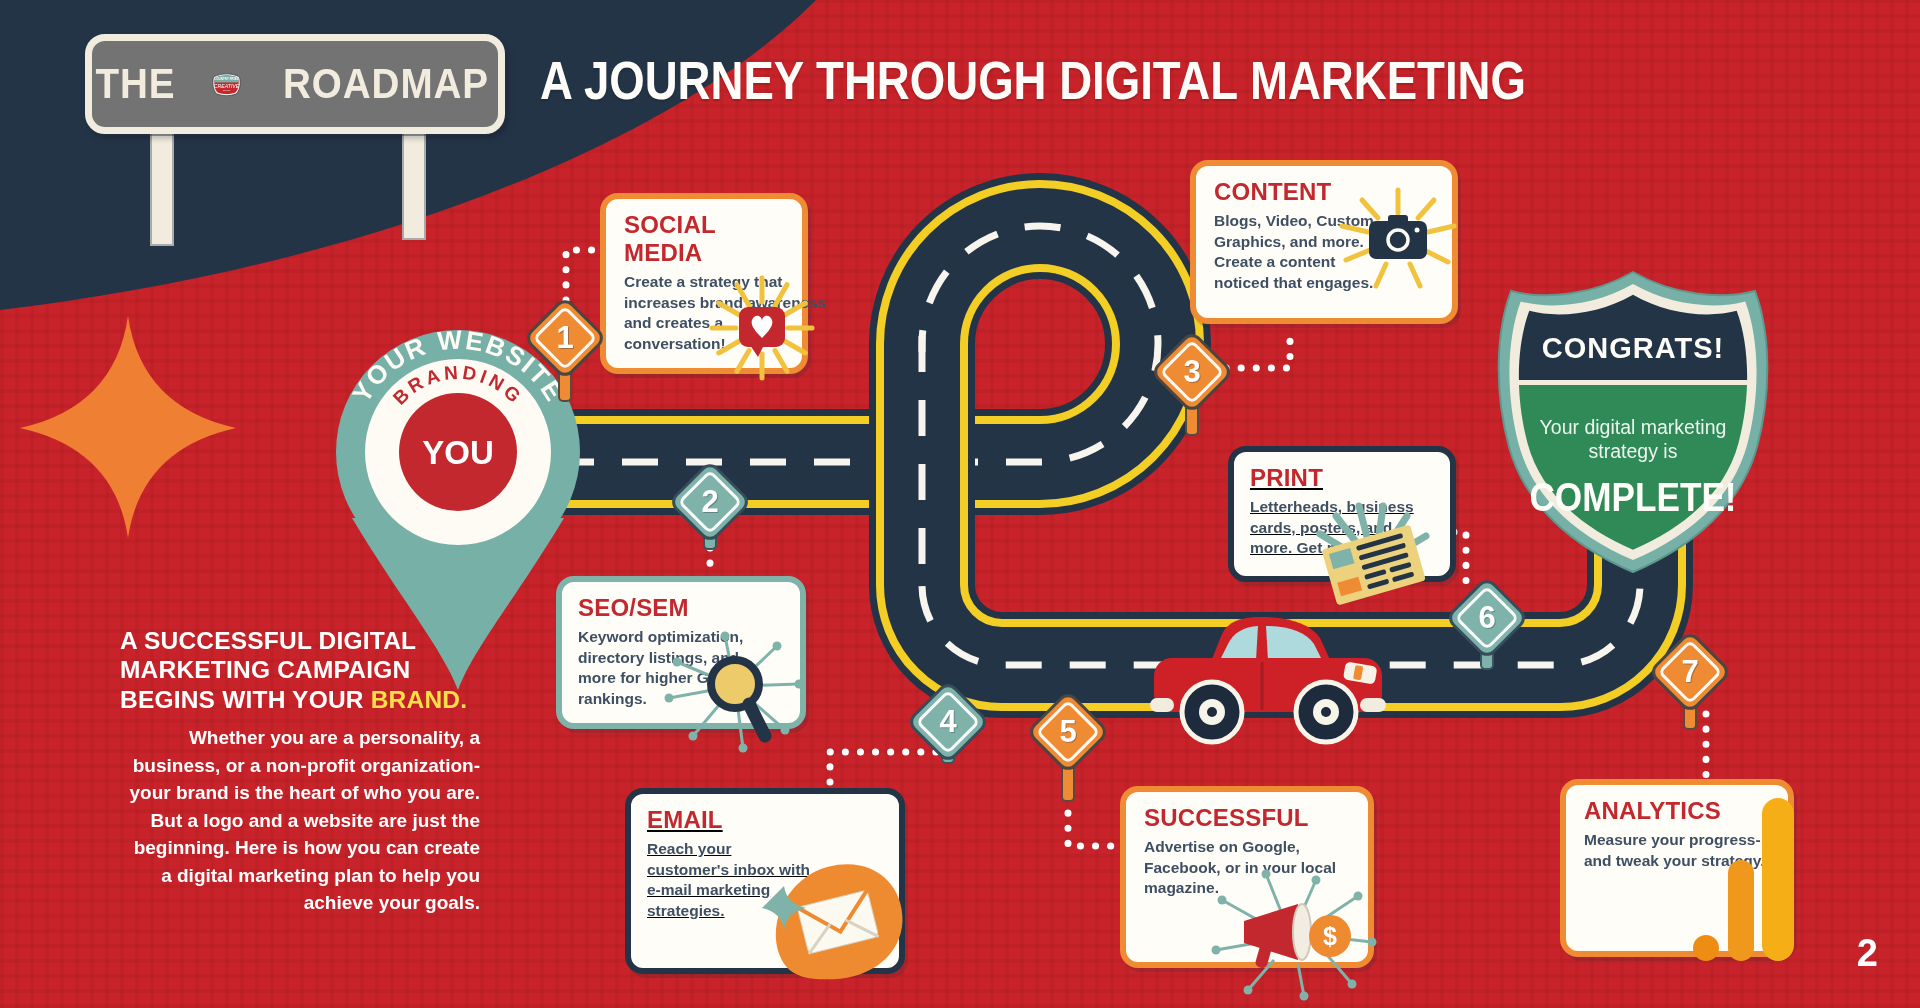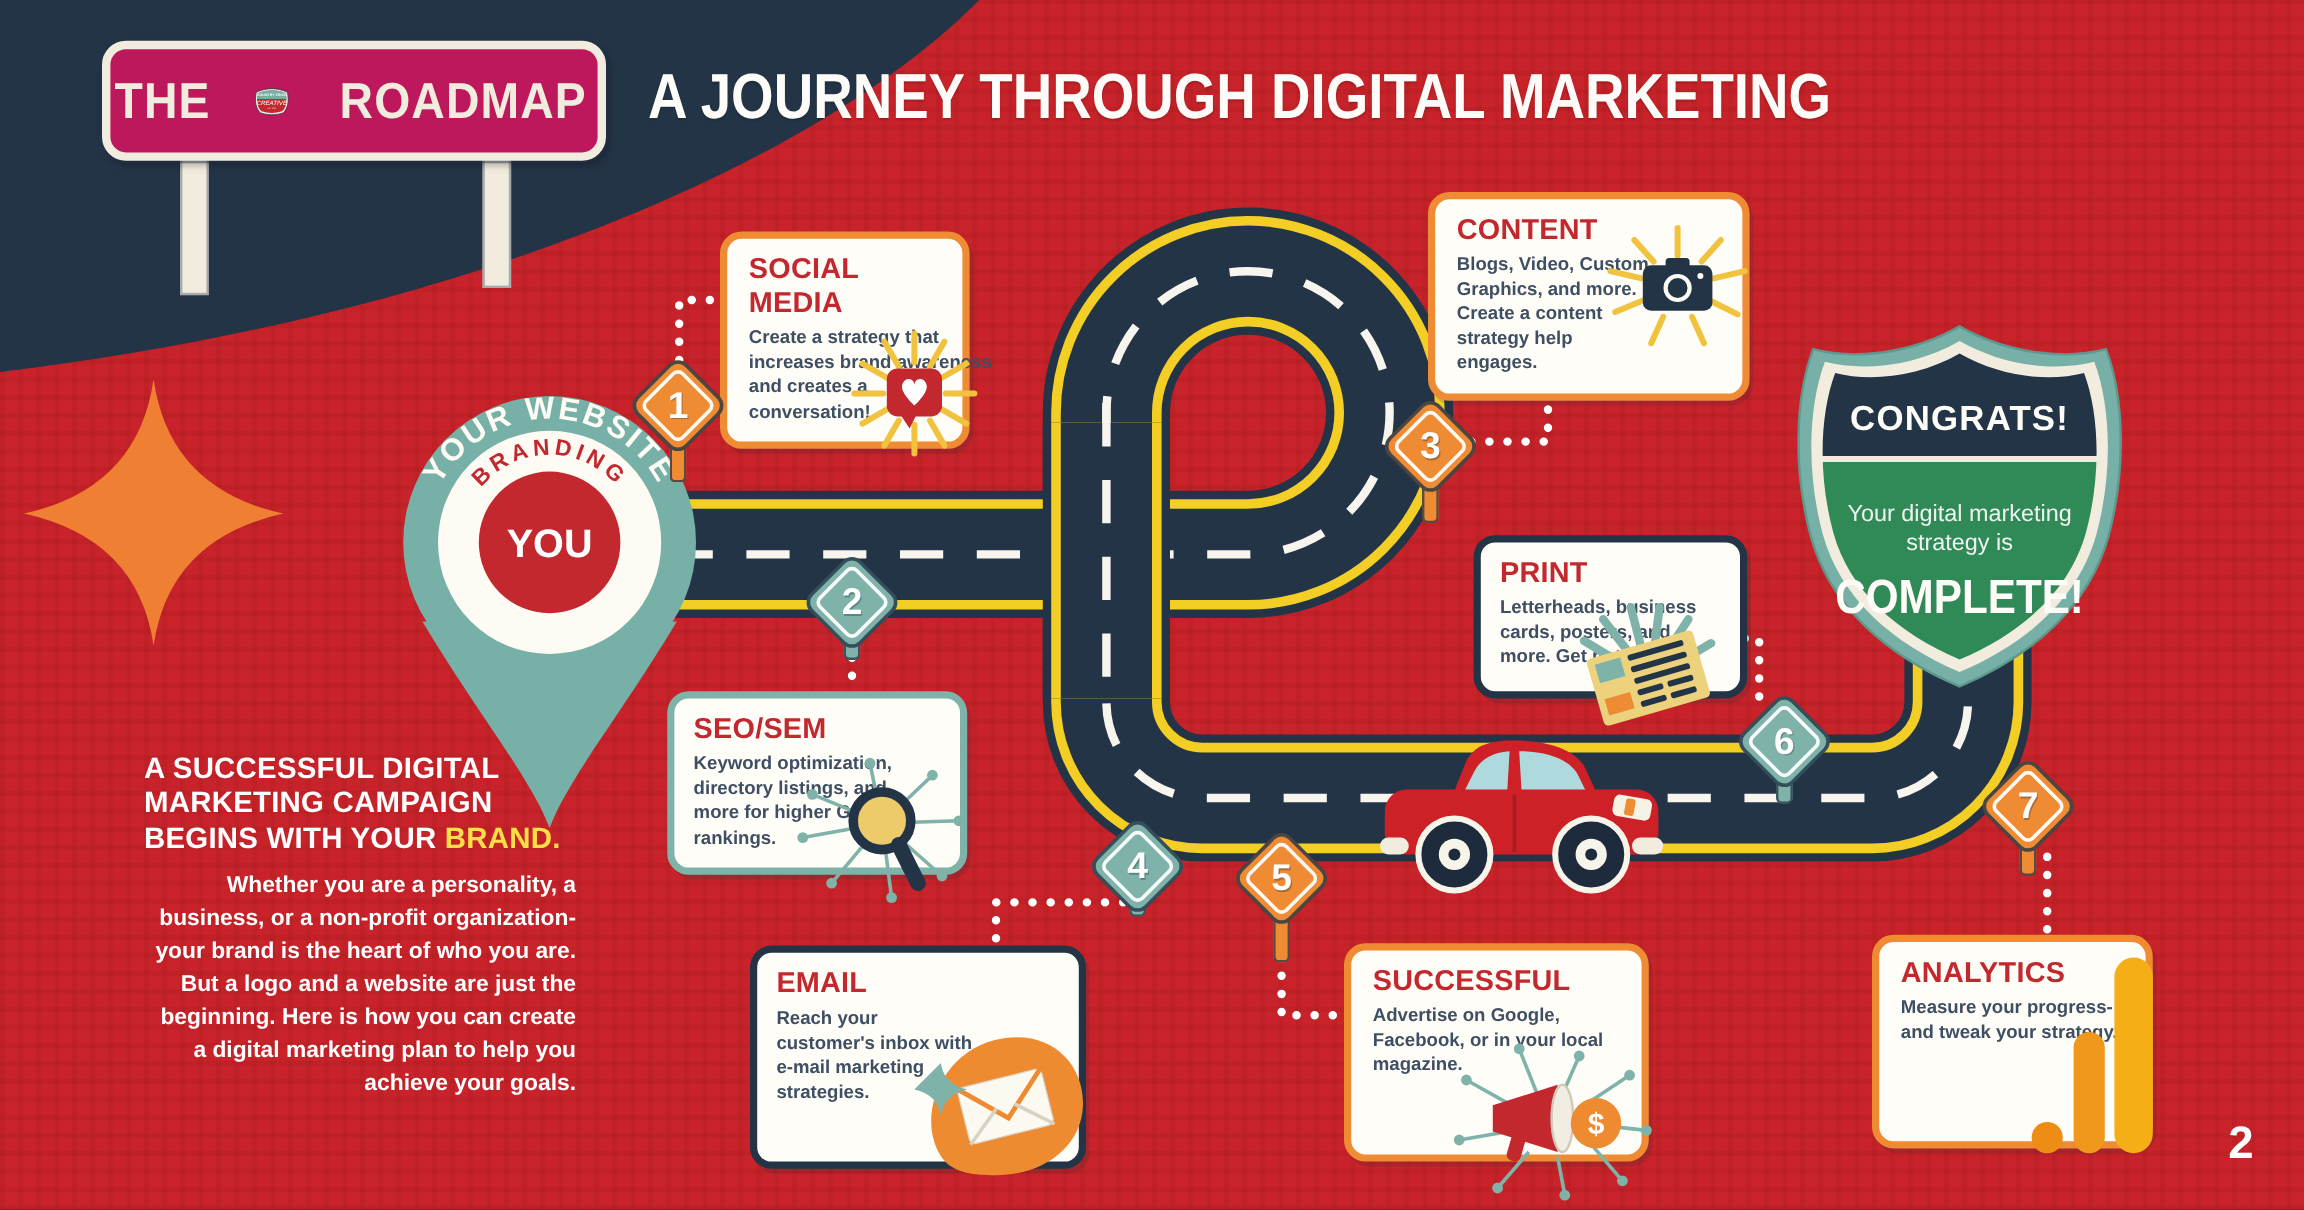--- a/index.html
+++ b/index.html
@@ -15,21 +15,21 @@
       repeating-linear-gradient(90deg, rgba(90,0,0,.07) 0 4px, rgba(0,0,0,0) 4px 15px);
   }
   svg.base{position:absolute;left:0;top:0;z-index:1;}
   svg.icons{position:absolute;left:0;top:0;z-index:3;pointer-events:none;}
   svg text, svg textPath{font-family:"Liberation Sans",sans-serif;}
 
   
   .post{position:absolute;width:20px;background:#f2ecdf;border:2px solid rgba(35,52,71,.35);z-index:2;}
   .sign{
     position:absolute;left:85px;top:34px;width:420px;height:100px;z-index:2;
-    background:#be185d;border:7px solid #f2ecdf;border-radius:20px;
+    background:#737373;border:7px solid #f2ecdf;border-radius:20px;
     box-shadow:0 0 0 2px rgba(35,52,71,.45), 3px 4px 6px rgba(0,0,0,.25);
     display:flex;align-items:center;justify-content:center;gap:32px;box-sizing:border-box;
   }
   .sign .word{font-weight:800;font-size:42px;color:#f2ecdf;letter-spacing:1px;transform:scaleX(.92);}
 
   
   .main-title{
     position:absolute;left:540px;top:50px;z-index:2;white-space:nowrap;
     font-weight:800;font-size:53px;color:#fdfcf8;letter-spacing:0px;
     transform:scaleX(.86);transform-origin:left center;
@@ -43,21 +43,21 @@
   .intro .intro-body{font-weight:700;font-size:19px;line-height:1.45;margin:0;width:360px;text-align:right;}
 
   
   .card{
     position:absolute;z-index:2;background:#fffdf7;border-radius:18px;
     padding:12px 16px 14px;box-sizing:border-box;
     box-shadow:3px 4px 0 rgba(35,45,60,.18);
   }
   .card.border-orange{border:6px solid #ef8b33;padding-left:18px;}
   .card.border-teal{border:6px solid #7fb3a9;}
-  .card.border-navy{border:6px solid #243447;}
+  .card.border-navy{border:6px solid #243447;text-decoration:underline;}
   .card h3{margin:0 0 5px;font-size:24px;font-weight:800;color:#c2282d;letter-spacing:.2px;}
   .card p{margin:0;font-size:15.5px;line-height:1.33;font-weight:700;color:#3f4f63;}
 
   
   .marker{position:absolute;width:60px;height:60px;z-index:4;}
   .marker .pole{position:absolute;left:50%;top:50%;margin-left:-7px;width:14px;height:50px;
     border:2px solid rgba(35,52,71,.75);border-top:none;border-radius:0 0 5px 5px;box-sizing:border-box;}
   .marker .diamond{position:absolute;inset:0;transform:rotate(45deg);border-radius:11px;
     border:3px solid rgba(35,52,71,.8);box-sizing:border-box;}
   .marker .diamond::after{content:"";position:absolute;inset:4px;border:3px solid rgba(255,255,255,.95);border-radius:7px;}
@@ -202,21 +202,21 @@
     <p style="width:205px;">Create a strategy that increases brand awareness and creates a conversation!</p>
   </div>
 
   <div class="card border-teal" style="left:556px;top:576px;width:250px;min-height:148px;">
     <h3>SEO/SEM</h3>
     <p style="width:200px;">Keyword optimization, directory listings, and more for higher Google rankings.</p>
   </div>
 
   <div class="card border-orange" style="left:1190px;top:160px;width:268px;min-height:164px;">
     <h3>CONTENT</h3>
-    <p style="width:165px;">Blogs, Video, Custom Graphics, and more. Create a content strategy help engages.</p>
+    <p style="width:165px;">Blogs, Video, Custom Graphics, and more. Create a content noticed that engages.</p>
   </div>
 
   <div class="card border-navy" style="left:625px;top:788px;width:280px;min-height:186px;">
     <h3>EMAIL</h3>
     <p style="width:170px;">Reach your customer's inbox with e-mail marketing strategies.</p>
   </div>
 
   <div class="card border-orange" style="left:1120px;top:786px;width:254px;min-height:182px;">
     <h3>SUCCESSFUL</h3>
     <p style="width:210px;">Advertise on Google, Facebook, or in your local magazine.</p>

